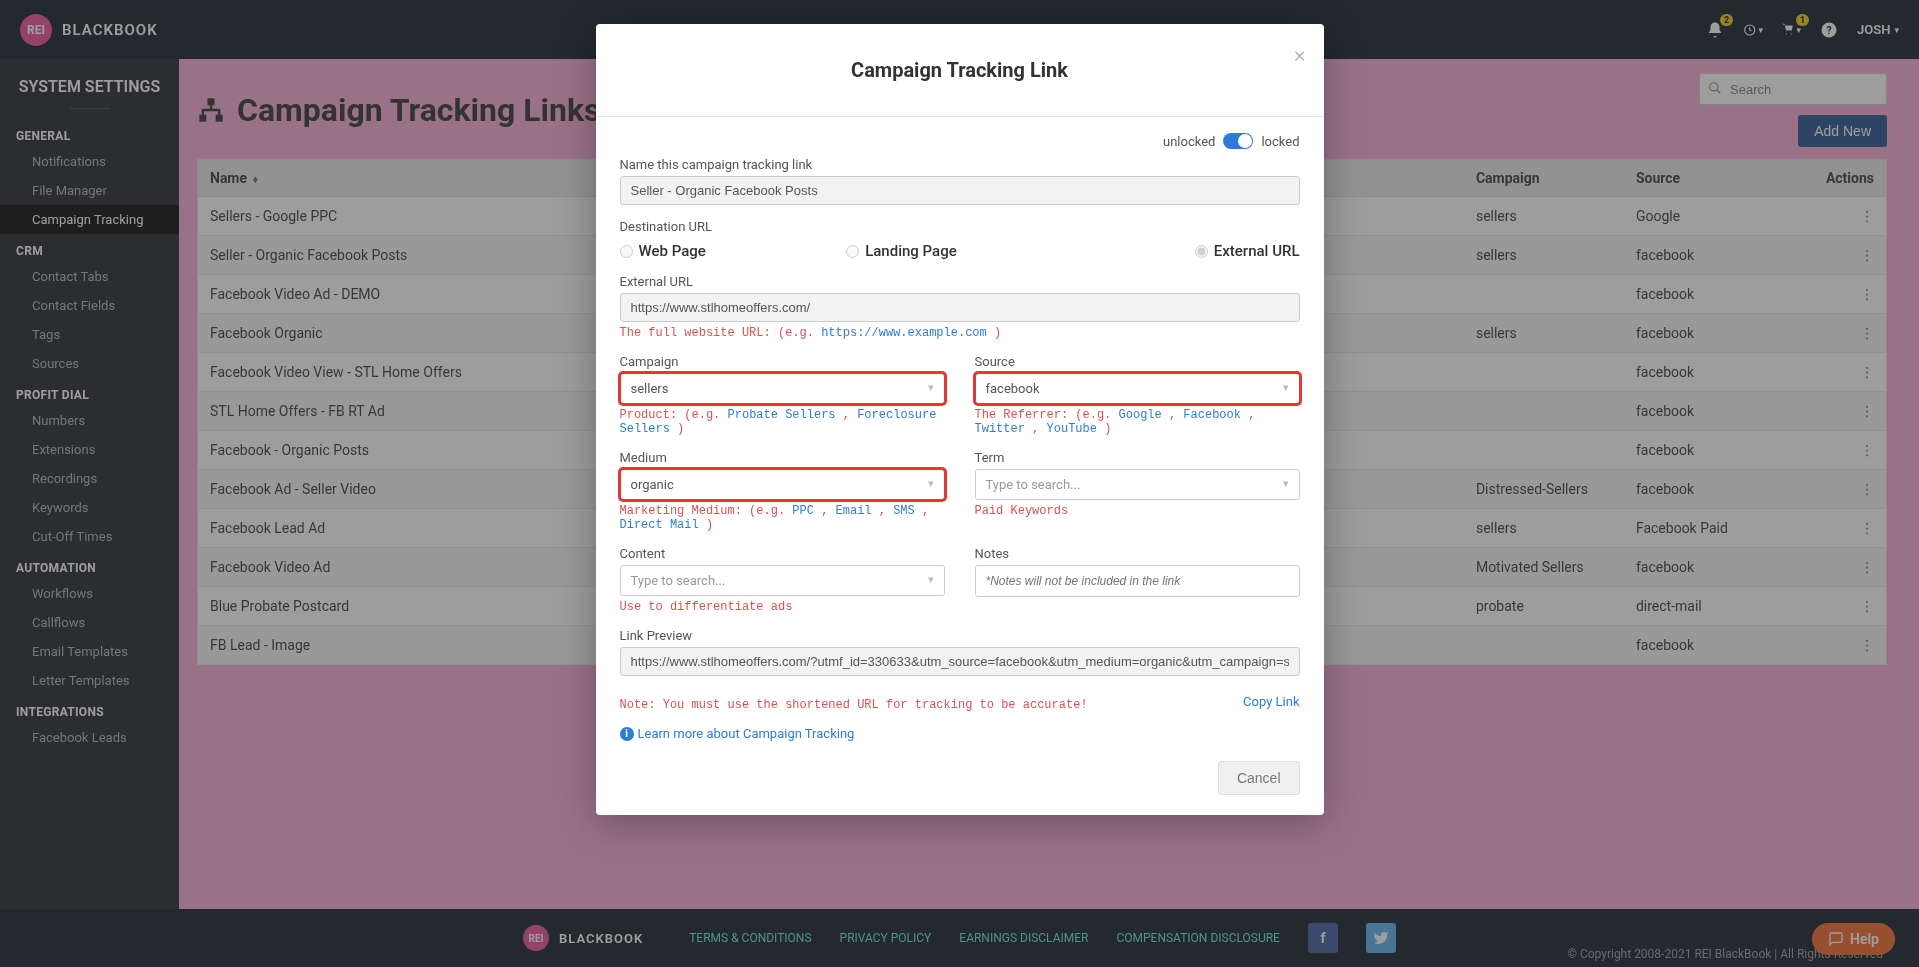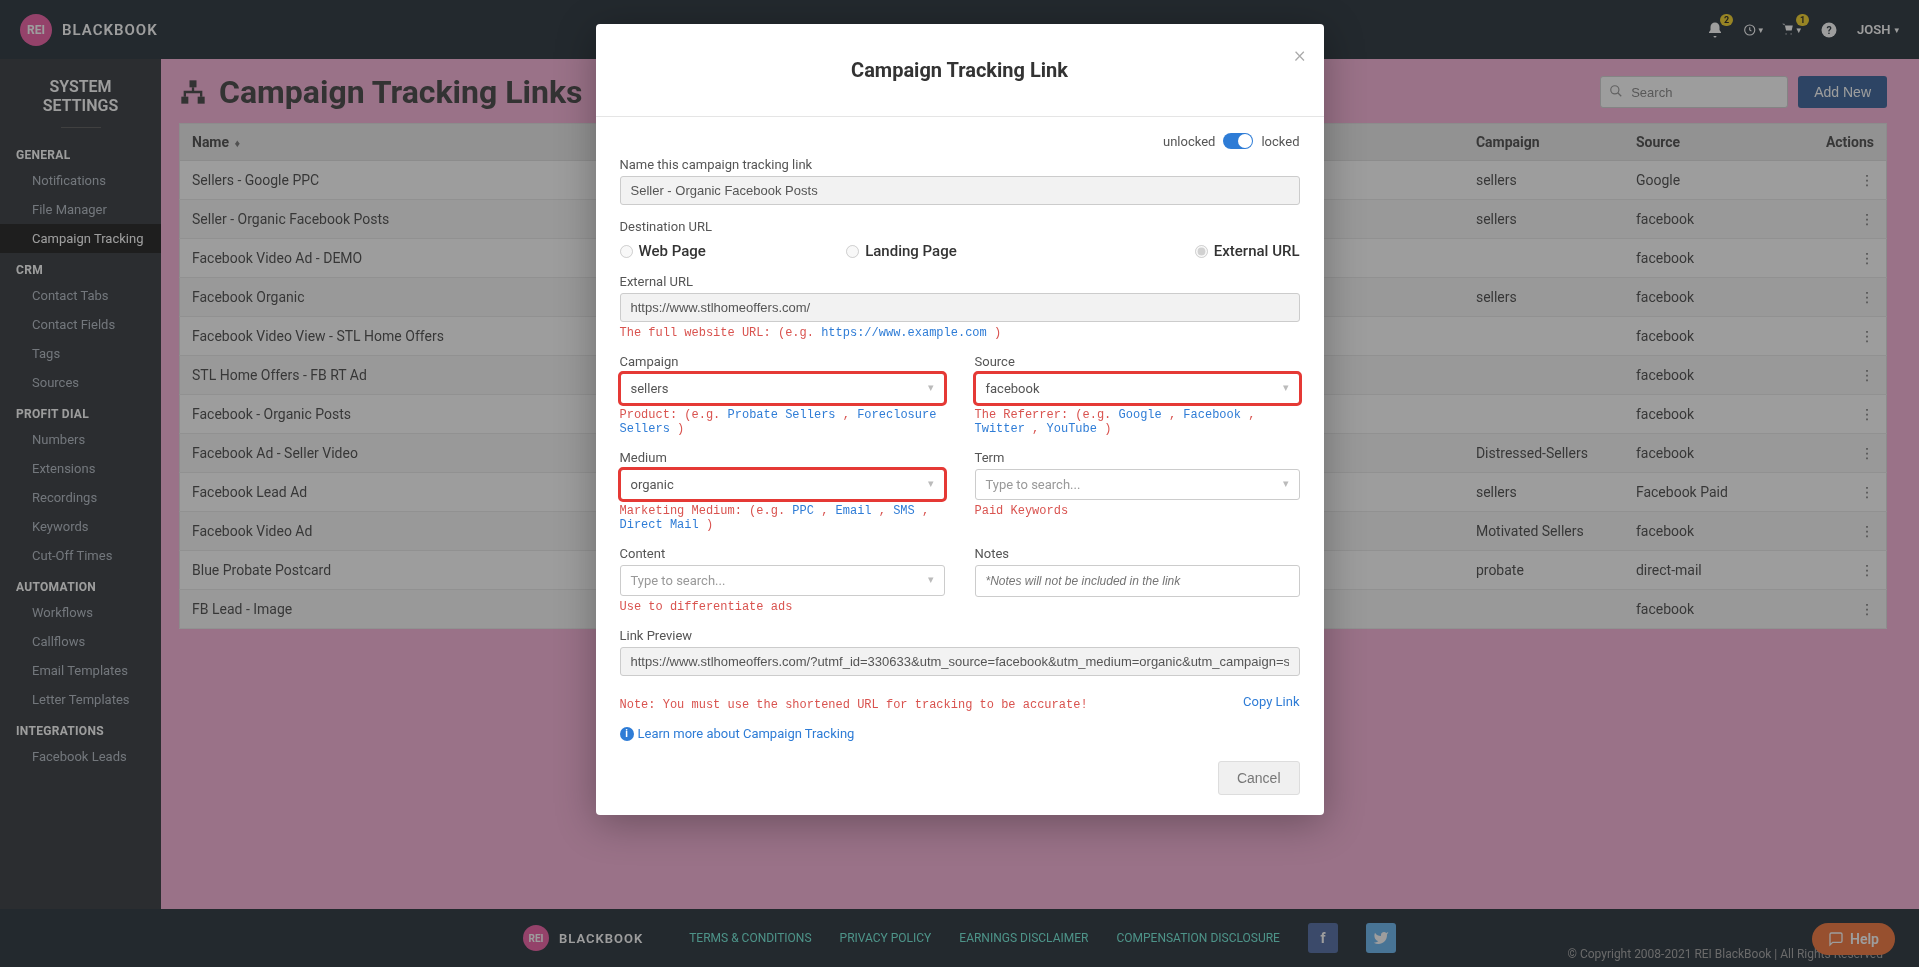--- a/index.html
+++ b/index.html
@@ -11,32 +11,32 @@
 .brand { display: flex; align-items: center; gap: 10px; }
 .brand-logo { width: 32px; height: 32px; border-radius: 50%; background: #ec4899; color: white; display: flex; align-items: center; justify-content: center; font-weight: bold; font-size: 12px; }
 .brand-text { color: #fff; font-weight: 600; letter-spacing: 1px; font-size: 15px; }
 .topbar-right { display: flex; align-items: center; gap: 18px; color: #fff; }
 .topbar-icon { position: relative; width: 20px; height: 20px; display: flex; align-items: center; justify-content: center; cursor: pointer; }
 .badge { position: absolute; top: -6px; right: -8px; background: #f2cc0c; color: #000; border-radius: 8px; font-size: 9px; padding: 1px 4px; font-weight: bold; }
 .user-name { font-weight: 600; font-size: 13px; }
 
 
 .body { display: flex; height: calc(967px - 59px - 58px); }
-.sidebar { width: 161px; background: #1a1f24; color: #aab2bd; padding-top: 10px; overflow-y: auto; }
+.sidebar { width: 179px; background: #1a1f24; color: #aab2bd; padding-top: 10px; overflow-y: auto; }
 .sidebar-title { color: #fff; font-weight: 600; padding: 8px 16px 6px; font-size: 16px; text-align: center; }
 .sidebar-divider { width: 40px; height: 1px; background: #444; margin: 6px auto 10px; }
 .sidebar-section { color: #fff; font-weight: 700; font-size: 12px; padding: 10px 16px 4px; letter-spacing: .3px; }
 .sidebar-item { padding: 7px 16px 7px 32px; font-size: 13px; color: #aab2bd; cursor: pointer; }
 .sidebar-item.active { background: #000; color: #fff; }
 
 .main { flex: 1; background: #f9a8d4; overflow-y: auto; position: relative; padding: 14px 32px 0 18px; }
 .page-header { display: flex; align-items: center; justify-content: space-between; margin-bottom: 12px; }
 .page-title { font-size: 32px; font-weight: 700; color: #2b2b2b; display: flex; align-items: center; gap: 12px; }
 .page-title-icon { font-size: 26px; }
-.header-controls { display: flex; gap: 10px; align-items: flex-end; }
+.header-controls { display: flex; gap: 10px; align-items: flex-end; flex-direction: column; }
 .search-box { width: 188px; height: 32px; border: 1px solid #ccc; border-radius: 3px; padding: 0 10px 0 30px; font-size: 13px; background: #fff; }
 .search-wrap { position: relative; }
 .search-wrap .mag { position: absolute; left: 9px; top: 8px; color: #888; }
 .btn-primary { background: #1e4d8c; color: #fff; border: none; border-radius: 3px; padding: 8px 16px; font-size: 14px; font-weight: 500; cursor: pointer; }
 
 .data-table { width: 100%; border-collapse: collapse; background: #fff; border: 1px solid #ddd; }
 .data-table th { background: #e8e8e8; text-align: left; padding: 10px 12px; font-size: 14px; font-weight: 700; border-bottom: 1px solid #ddd; }
 .data-table td { padding: 11px 12px; border-bottom: 1px solid #e6e6e6; font-size: 14px; }
 .data-table tr:nth-child(even) td { background: #f7f7f7; }
 .row-actions { text-align: right; color: #555; cursor: pointer; }

